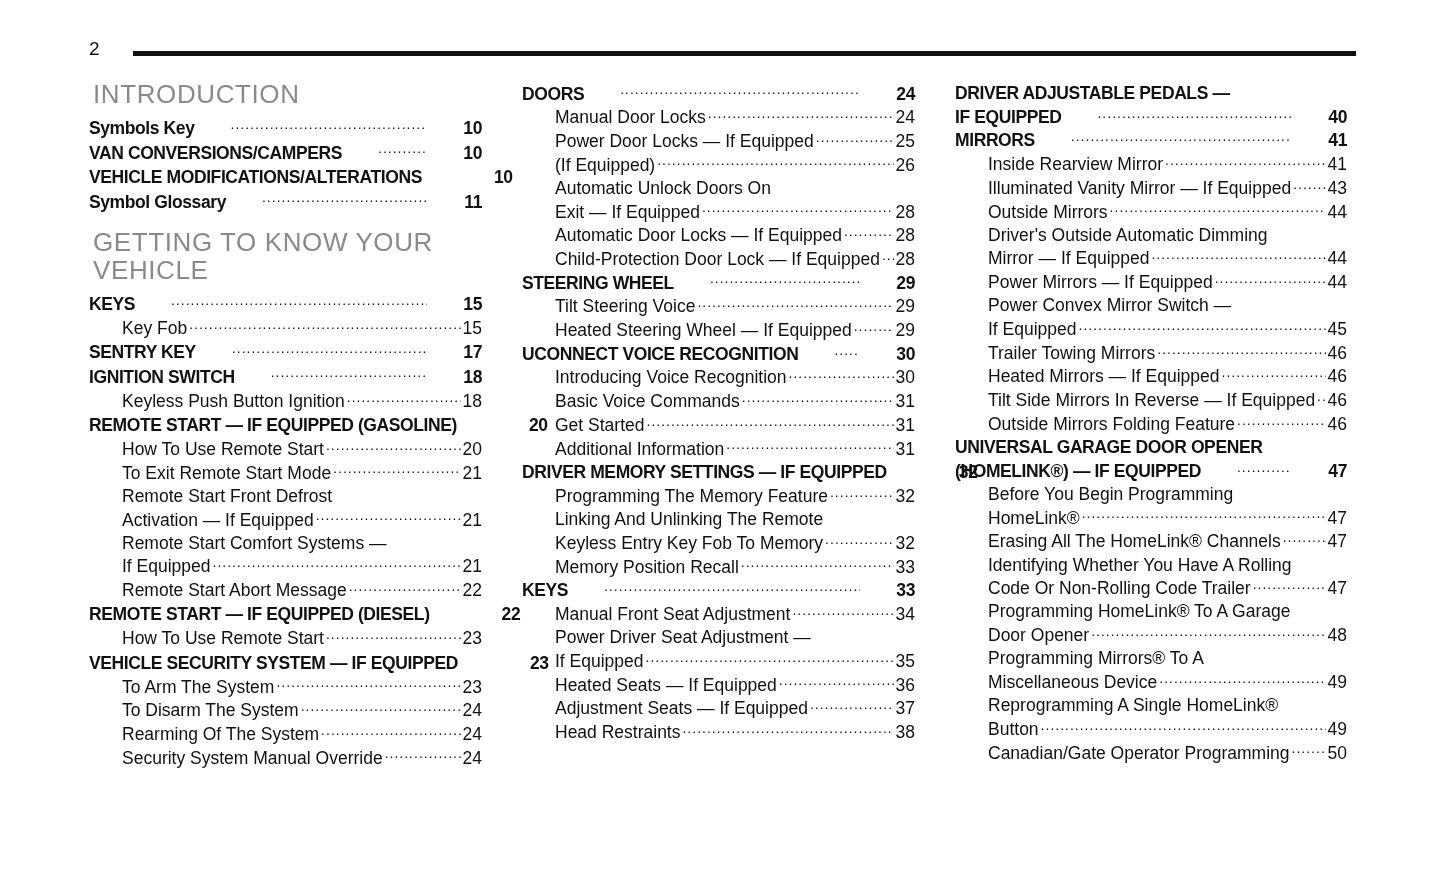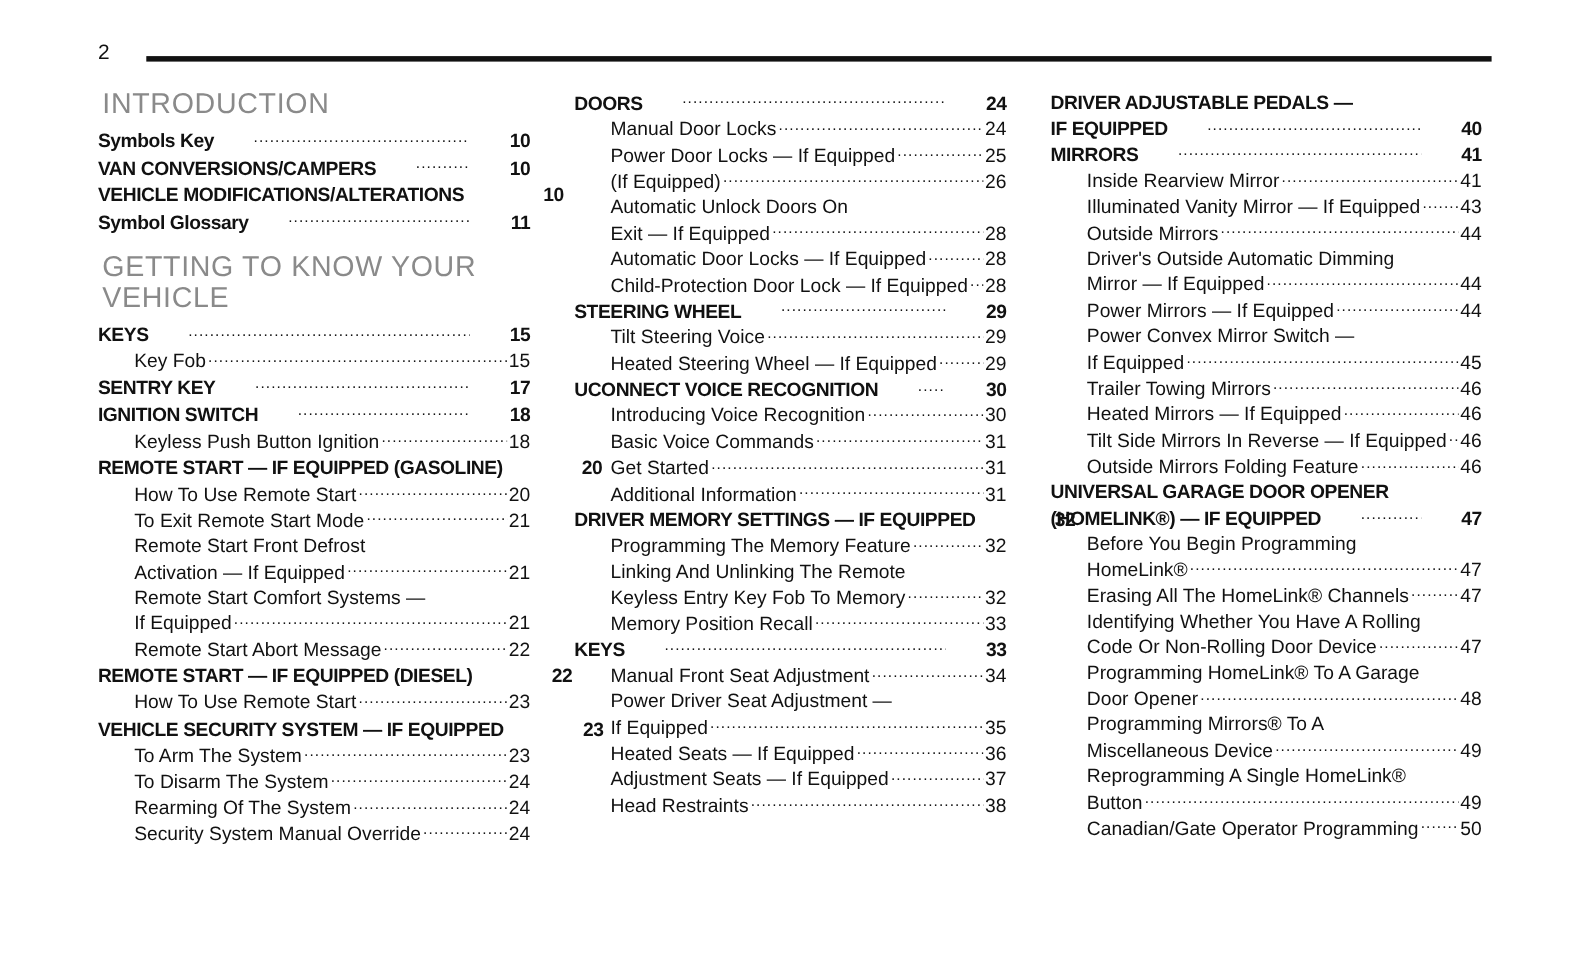--- a/index.html
+++ b/index.html
@@ -396,21 +396,21 @@
     </div>
     <div class="entry lvl2">
       <span class="t">Erasing All The HomeLink® Channels</span>
       <span class="d"></span>
       <span class="p">47</span>
     </div>
     <div class="entry lvl2 wrap">
       <span class="t">Identifying Whether You Have A Rolling</span>
     </div>
     <div class="entry lvl2">
-      <span class="t">Code Or Non-Rolling Door Device</span>
+      <span class="t">Code Or Non-Rolling Code Trailer</span>
       <span class="d"></span>
       <span class="p">47</span>
     </div>
     <div class="entry lvl2 wrap">
       <span class="t">Programming HomeLink® To A Garage</span>
     </div>
     <div class="entry lvl2">
       <span class="t">Door Opener</span>
       <span class="d"></span>
       <span class="p">48</span>

